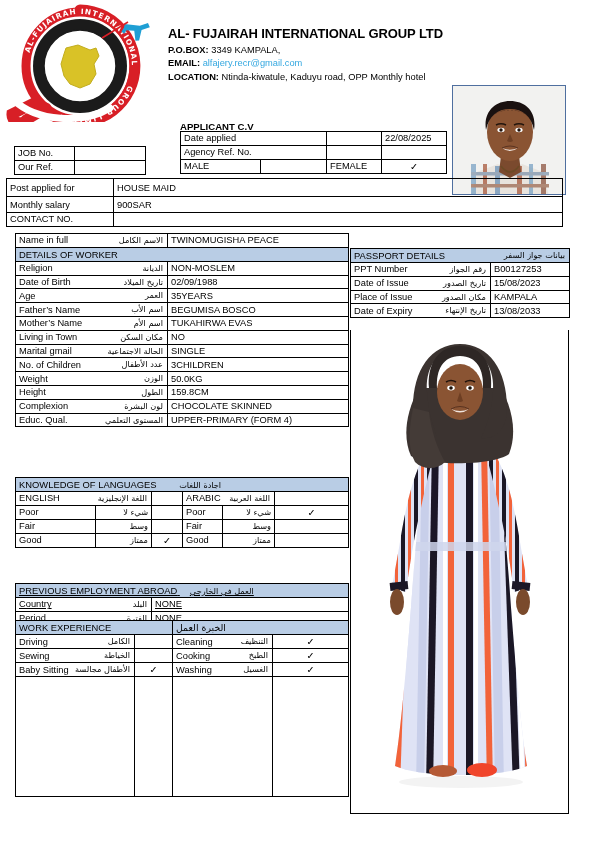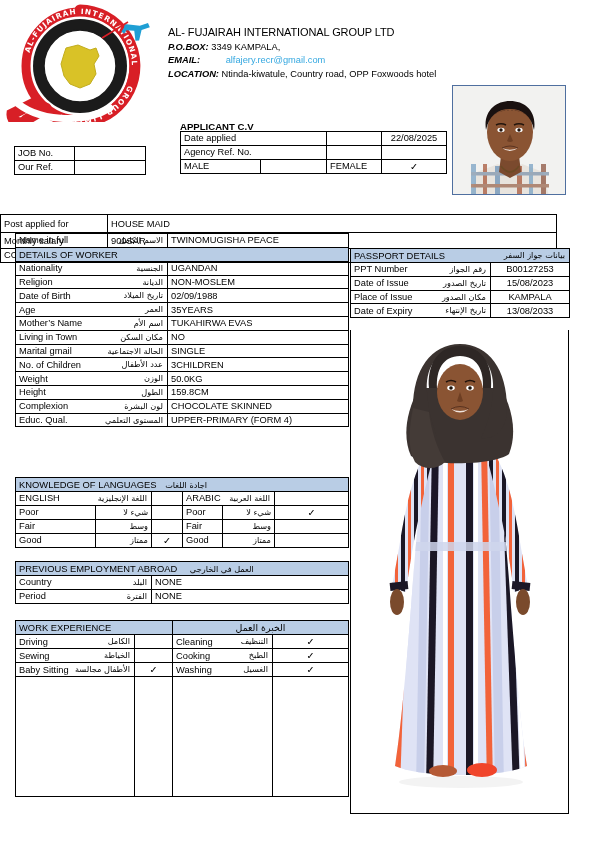--- a/index.html
+++ b/index.html
@@ -15,26 +15,26 @@
     overflow: hidden;
   }
   .page { position: absolute; inset: 0; }
 
   
   .logo-wrap { position: absolute; left: 6px; top: 4px; width: 148px; height: 118px; }
   .logo-svg { display:block; width: 148px; height: 118px; }
 
   .hdr-text { position: absolute; left: 168px; top: 26px; width: 300px; }
   .company-name {
-    font-size: 11px; font-weight: normal; letter-spacing: -0.1px;
+    font-size: 13px; font-weight: bold; letter-spacing: -0.1px;
     white-space: nowrap;
   }
   .hdr-line { font-size: 9.3px; margin-top: 3.6px; white-space: nowrap; }
-  .hdr-line .k { font-weight: bold; font-style: italic; }
-  .email-link { color: #35a8e0; margin-left: 23px; }
+  .hdr-line .k { font-weight: bold; }
+  .email-link { color: #35a8e0; }
 
   
   .photo-face {
     position: absolute; left: 452px; top: 85px; width: 114px; height: 110px;
     border: 1.4px solid #4f6f9f; overflow: hidden; background: #fff;
   }
   .photo-body {
     position: absolute; left: 350px; top: 330px; width: 219px; height: 484px;
     border: 1px solid #000; border-top: none; overflow: hidden; background: #fff;
   }
@@ -70,38 +70,38 @@
   .ar {
     font-family: "DejaVu Sans", sans-serif;
     font-size: 8.2px;
     direction: rtl;
     unicode-bidi: bidi-override;
   }
   .rowlbl { position: relative; }
   .rowlbl .en { }
   .rowlbl .arr { position: absolute; right: 4px; top: 1px; }
   .ck { text-align: center; font-size: 9.5px; font-family: "DejaVu Sans", sans-serif; }
-  .ctr { text-align: center; }
+  .ctr { text-align: left; }
 
   
   
   #tbl-jobref { left: 14px; top: 146px; width: 131px; }
   
   #tbl-cvtop { left: 180px; top: 131px; width: 266px; }
   
-  #tbl-post  { left: 0; top: 178px; width: 556px; margin-top: 36px; }
+  #tbl-post  { left: 6px; top: 178px; width: 556px; }
 
   
   #tbl-details { left: 15px; top: 233px; width: 333px; }
   
   #tbl-passport { left: 350px; top: 248px; width: 219px; }
   
   #tbl-lang { left: 15px; top: 477px; width: 333px; }
   
-  #tbl-prev { left: 15px; top: 561px; width: 333px; }
+  #tbl-prev { left: 15px; top: 583px; width: 333px; text-decoration: underline; }
   
   #tbl-work { left: 15px; top: 620px; width: 333px; }
 </style>
 </head>
 <body>
 
 <div class="page">
 
   <div class="logo-wrap">
     <svg class="logo-svg" viewBox="0 0 148 118">
@@ -142,21 +142,21 @@
     <div class="hdr-line">
       <span class="k">P.O.BOX:</span>
       <span>3349 KAMPALA,</span>
     </div>
     <div class="hdr-line">
       <span class="k">EMAIL:</span>
       <span class="email-link">alfajery.recr@gmail.com</span>
     </div>
     <div class="hdr-line">
       <span class="k">LOCATION:</span>
-      <span>Ntinda-kiwatule, Country road, OPP Foxwoods hotel</span>
+      <span>Ntinda-kiwatule, Kaduyu road, OPP Monthly hotel</span>
     </div>
   </div>
 
   <div class="photo-face">
     <svg viewBox="0 0 114 110" width="114" height="110">
       <rect width="114" height="110" fill="#f2f2f0"></rect>
 
       <path d="M 18,110 L 24,86 L 45,78 L 57,88 L 69,78 L 90,86 L 96,110 Z" fill="#e8e4de"></path>
       <g opacity="0.75">
         <rect x="18" y="78" width="5" height="32" fill="#7aa3c4"></rect>
@@ -268,35 +268,35 @@
         <td class="rowlbl b">
           <span class="en">Name in full</span>
           <span class="arr ar">الاسم الكامل</span>
         </td>
         <td class="b">TWINOMUGISHA PEACE</td>
       </tr>
       <tr>
         <td class="hdrbar" colspan="2">DETAILS OF WORKER</td>
       </tr>
 
-    <tr>
-          <td class="rowlbl"><span class="en">Nationality</span><span class="arr ar">الجنسية</span></td>
-          <td>UGANDAN</td>
-        </tr>
         <tr>
           <td class="rowlbl"><span class="en">Religion</span><span class="arr ar">الديانة</span></td>
           <td>NON-MOSLEM</td>
         </tr>
         <tr>
           <td class="rowlbl"><span class="en">Date of Birth</span><span class="arr ar">تاريخ الميلاد</span></td>
           <td>02/09/1988</td>
         </tr>
         <tr>
           <td class="rowlbl"><span class="en">Age</span><span class="arr ar">العمر</span></td>
           <td>35YEARS</td>
+        </tr>
+        <tr>
+          <td class="rowlbl"><span class="en">Father’s Name</span><span class="arr ar">اسم الأب</span></td>
+          <td>BEGUMISA BOSCO</td>
         </tr>
         <tr>
           <td class="rowlbl"><span class="en">Mother’s Name</span><span class="arr ar">اسم الأم</span></td>
           <td>TUKAHIRWA EVAS</td>
         </tr>
         <tr>
           <td class="rowlbl"><span class="en">Living in Town</span><span class="arr ar">مكان السكن</span></td>
           <td>NO</td>
         </tr>
         <tr>
@@ -475,21 +475,21 @@
         <col style="width:56px">
         <col style="width:31px">
         <col style="width:40px">
         <col style="width:52px">
         <col style="width:74px">
       </colgroup>
     <tbody id="lang-body">
       <tr>
         <td class="hdrbar" colspan="6">
           <span>KNOWLEDGE OF LANGUAGES</span>
-          <span class="ar" style="margin-left:6px">اجادة اللغات</span>
+          <span class="ar" style="margin-left:20px">اجادة اللغات</span>
         </td>
       </tr>
       <tr>
         <td colspan="2" class="rowlbl">
           <span>ENGLISH</span>
           <span class="arr ar">اللغة الإنجليزية</span>
         </td>
         <td class="noborder" style="border-left:0.9px solid #000;border-top:0.9px solid #000;border-bottom:0.9px solid #000"></td>
         <td colspan="2" class="rowlbl" style="border-left:0.9px solid #000">
           <span>ARABIC</span>

